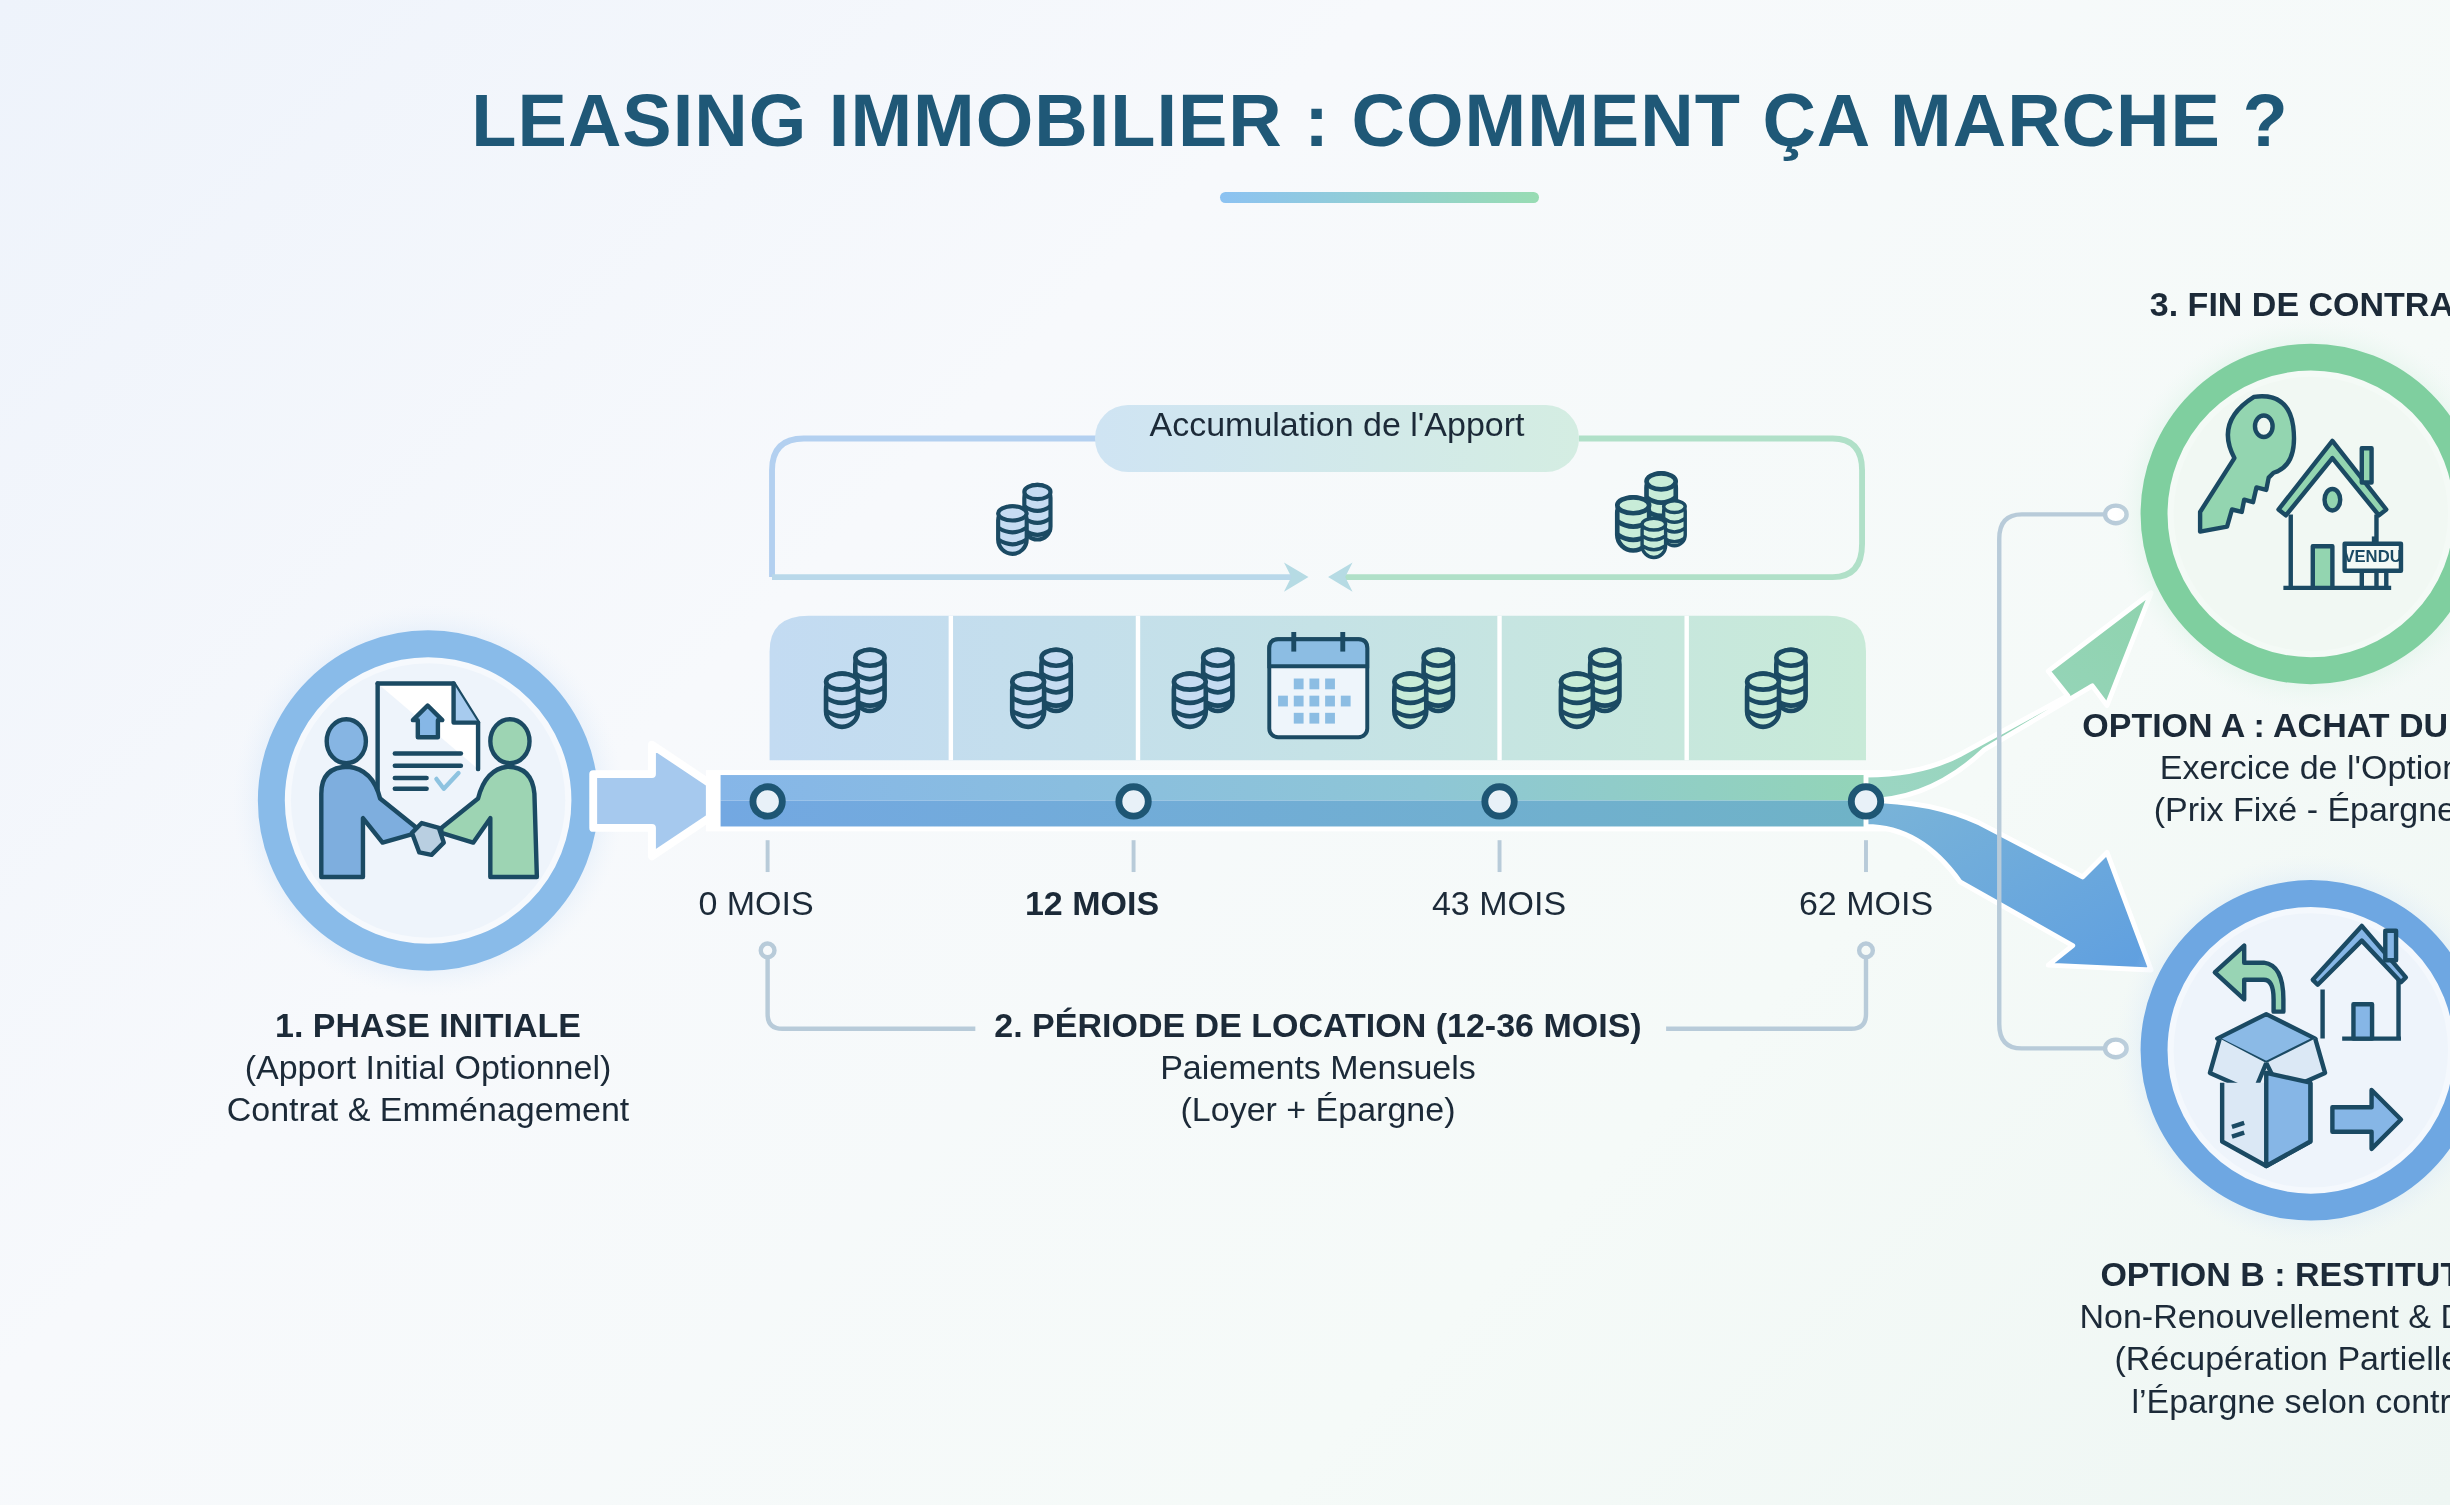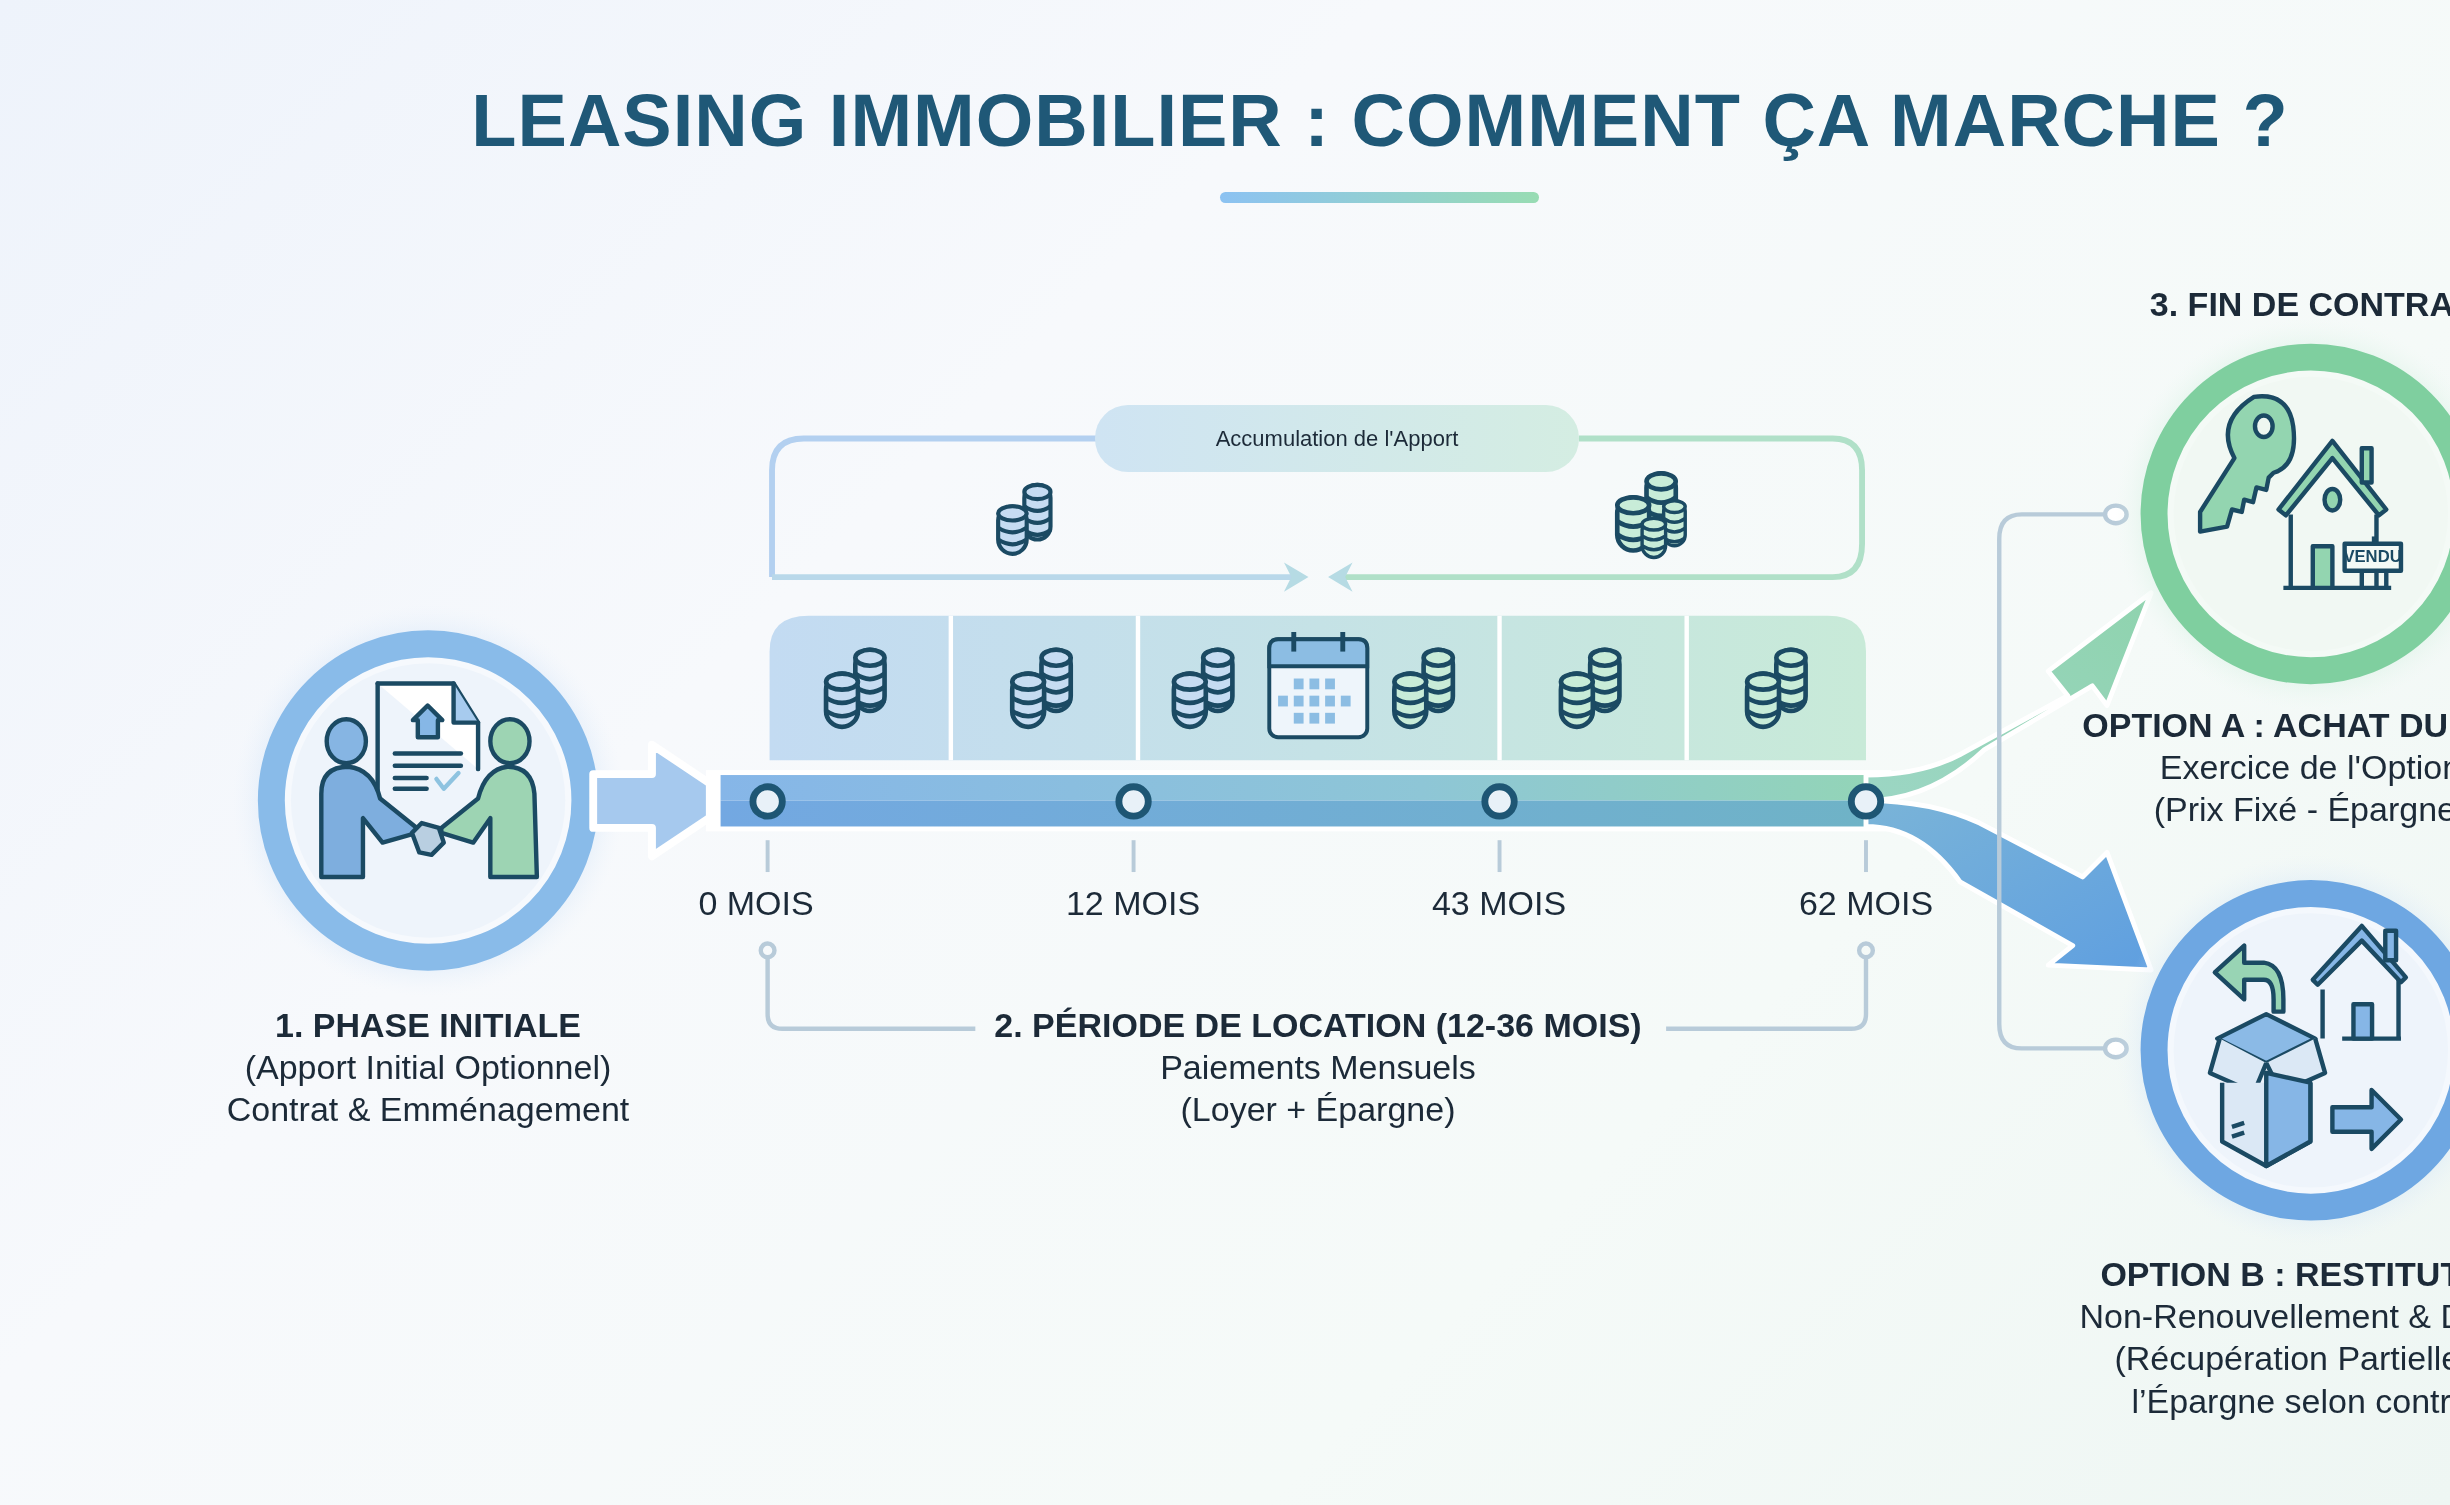--- a/index.html
+++ b/index.html
@@ -19,22 +19,22 @@
     left: 1220px; top: 192px; width: 319px; height: 10.8px; border-radius: 5.4px;
     background: linear-gradient(90deg, #8cc2f2, #98dcb3);
   }
   .txt-block { text-align: center; }
   .h { font-weight: 700; font-size: 34px; color: #1c2a38; line-height: 1.2; }
   .s { font-size: 34px; color: #1c2a38; line-height: 1.25; }
   .month { font-size: 34px; color: #1c2a38; text-align: center; width: 196px; }
   .pill {
     left: 1095px; top: 405px; width: 484px; height: 67px; border-radius: 33px;
     background: linear-gradient(90deg, #cfe4f3, #d4ede2);
-    display: flex; align-items: center; justify-content: center;
-    font-size: 22px; color: #1c2a38;
+    display: flex; justify-content: center;
+    font-size: 34px; color: #1c2a38;
   }
   .period-label { font-weight: 700; font-size: 34px; color: #1c2a38; background: transparent; padding: 0 14.7px; margin-top: 32px; }
 </style>
 </head>
 <body>
 
 <svg class="canvas" width="2760" height="1505" viewBox="0 0 5632 3072">
   <defs>
     <linearGradient id="gBand" x1="0" x2="1" y1="0" y2="0">
       <stop offset="0" stop-color="#c3dbf2"></stop>
@@ -248,21 +248,21 @@
 </svg>
 
 <div class="abs title">LEASING IMMOBILIER : COMMENT ÇA MARCHE ?</div>
 <div class="abs underline"></div>
 
 <div class="abs pill">
   <span>Accumulation de l'Apport</span>
 </div>
 
 <div class="abs month" style="left:658px; top:884px;">0 MOIS</div>
-<div class="abs month" style="left:1035px; top:884px;">12 MOIS</div>
+<div class="abs month" style="left:994px; top:884px;font-weight:bold;">12 MOIS</div>
 <div class="abs month" style="left:1401px; top:884px;">43 MOIS</div>
 <div class="abs month" style="left:1768px; top:884px;">62 MOIS</div>
 
 <div class="abs txt-block" style="left:134px; width:588px; top:1005px;">
   <div class="h">1. PHASE INITIALE</div>
   <div class="s">(Apport Initial Optionnel)</div>
   <div class="s">Contrat &amp; Emménagement</div>
 </div>
 
 <div class="abs txt-block" style="left:926px; width:784px; top:1005px;">

